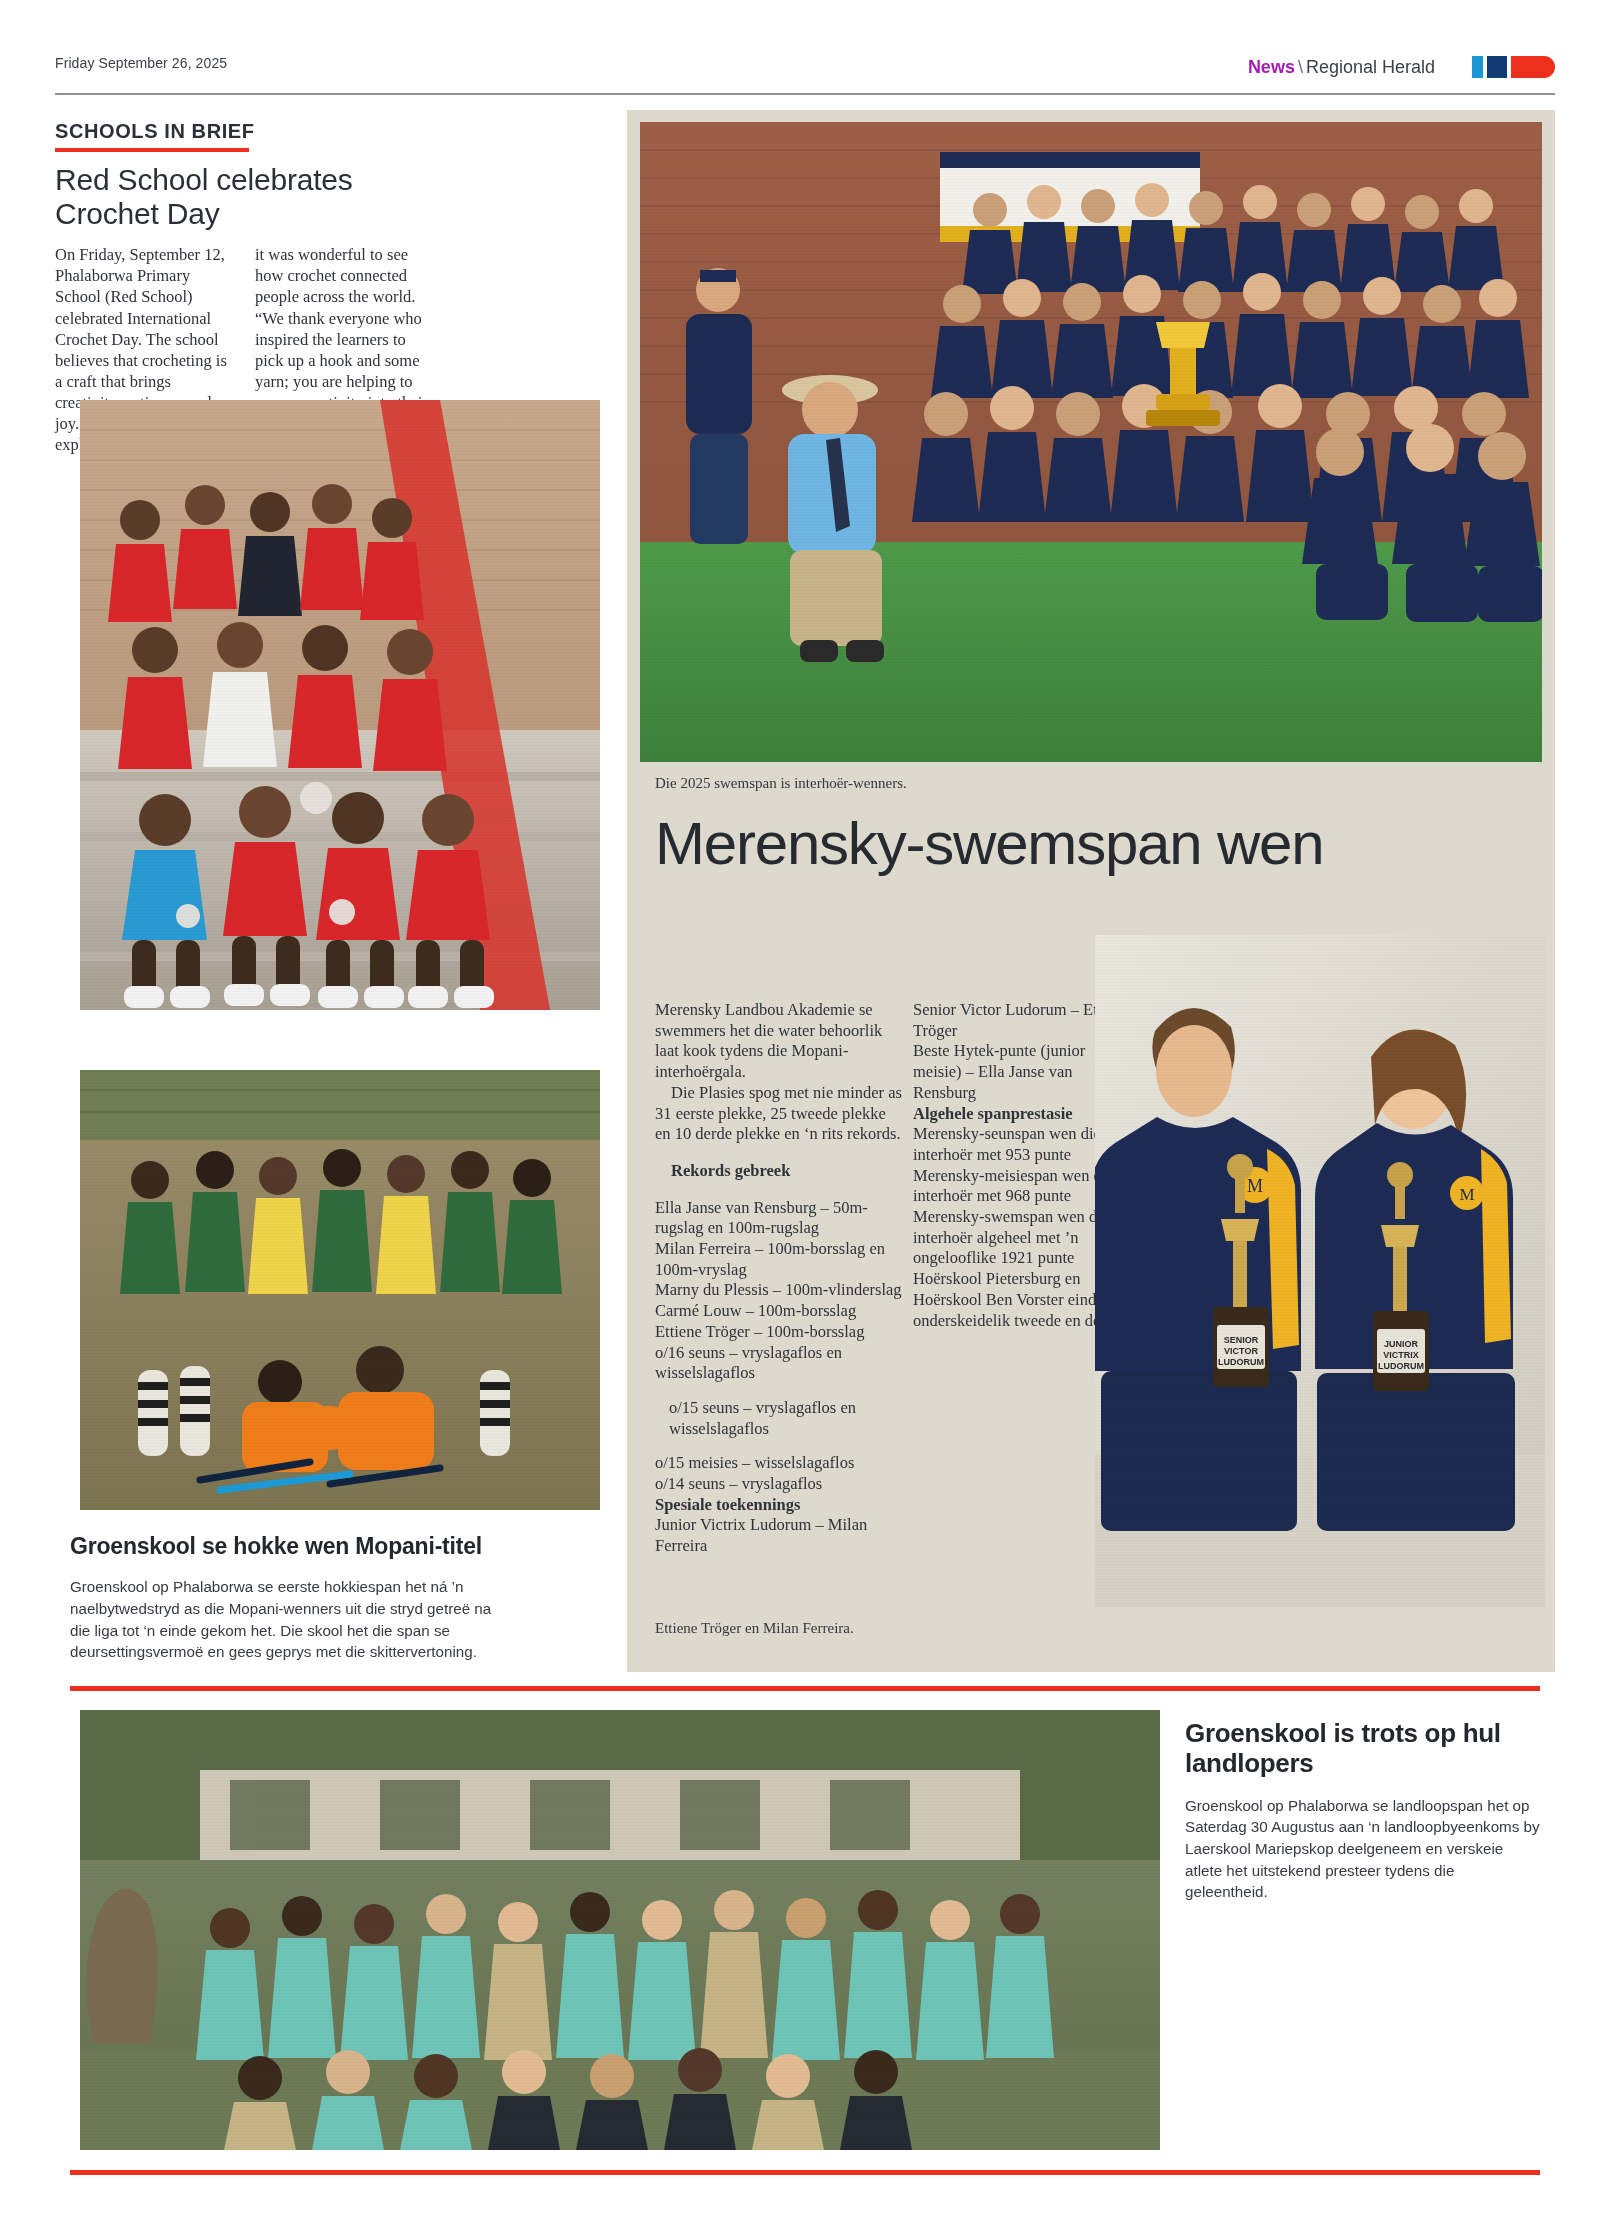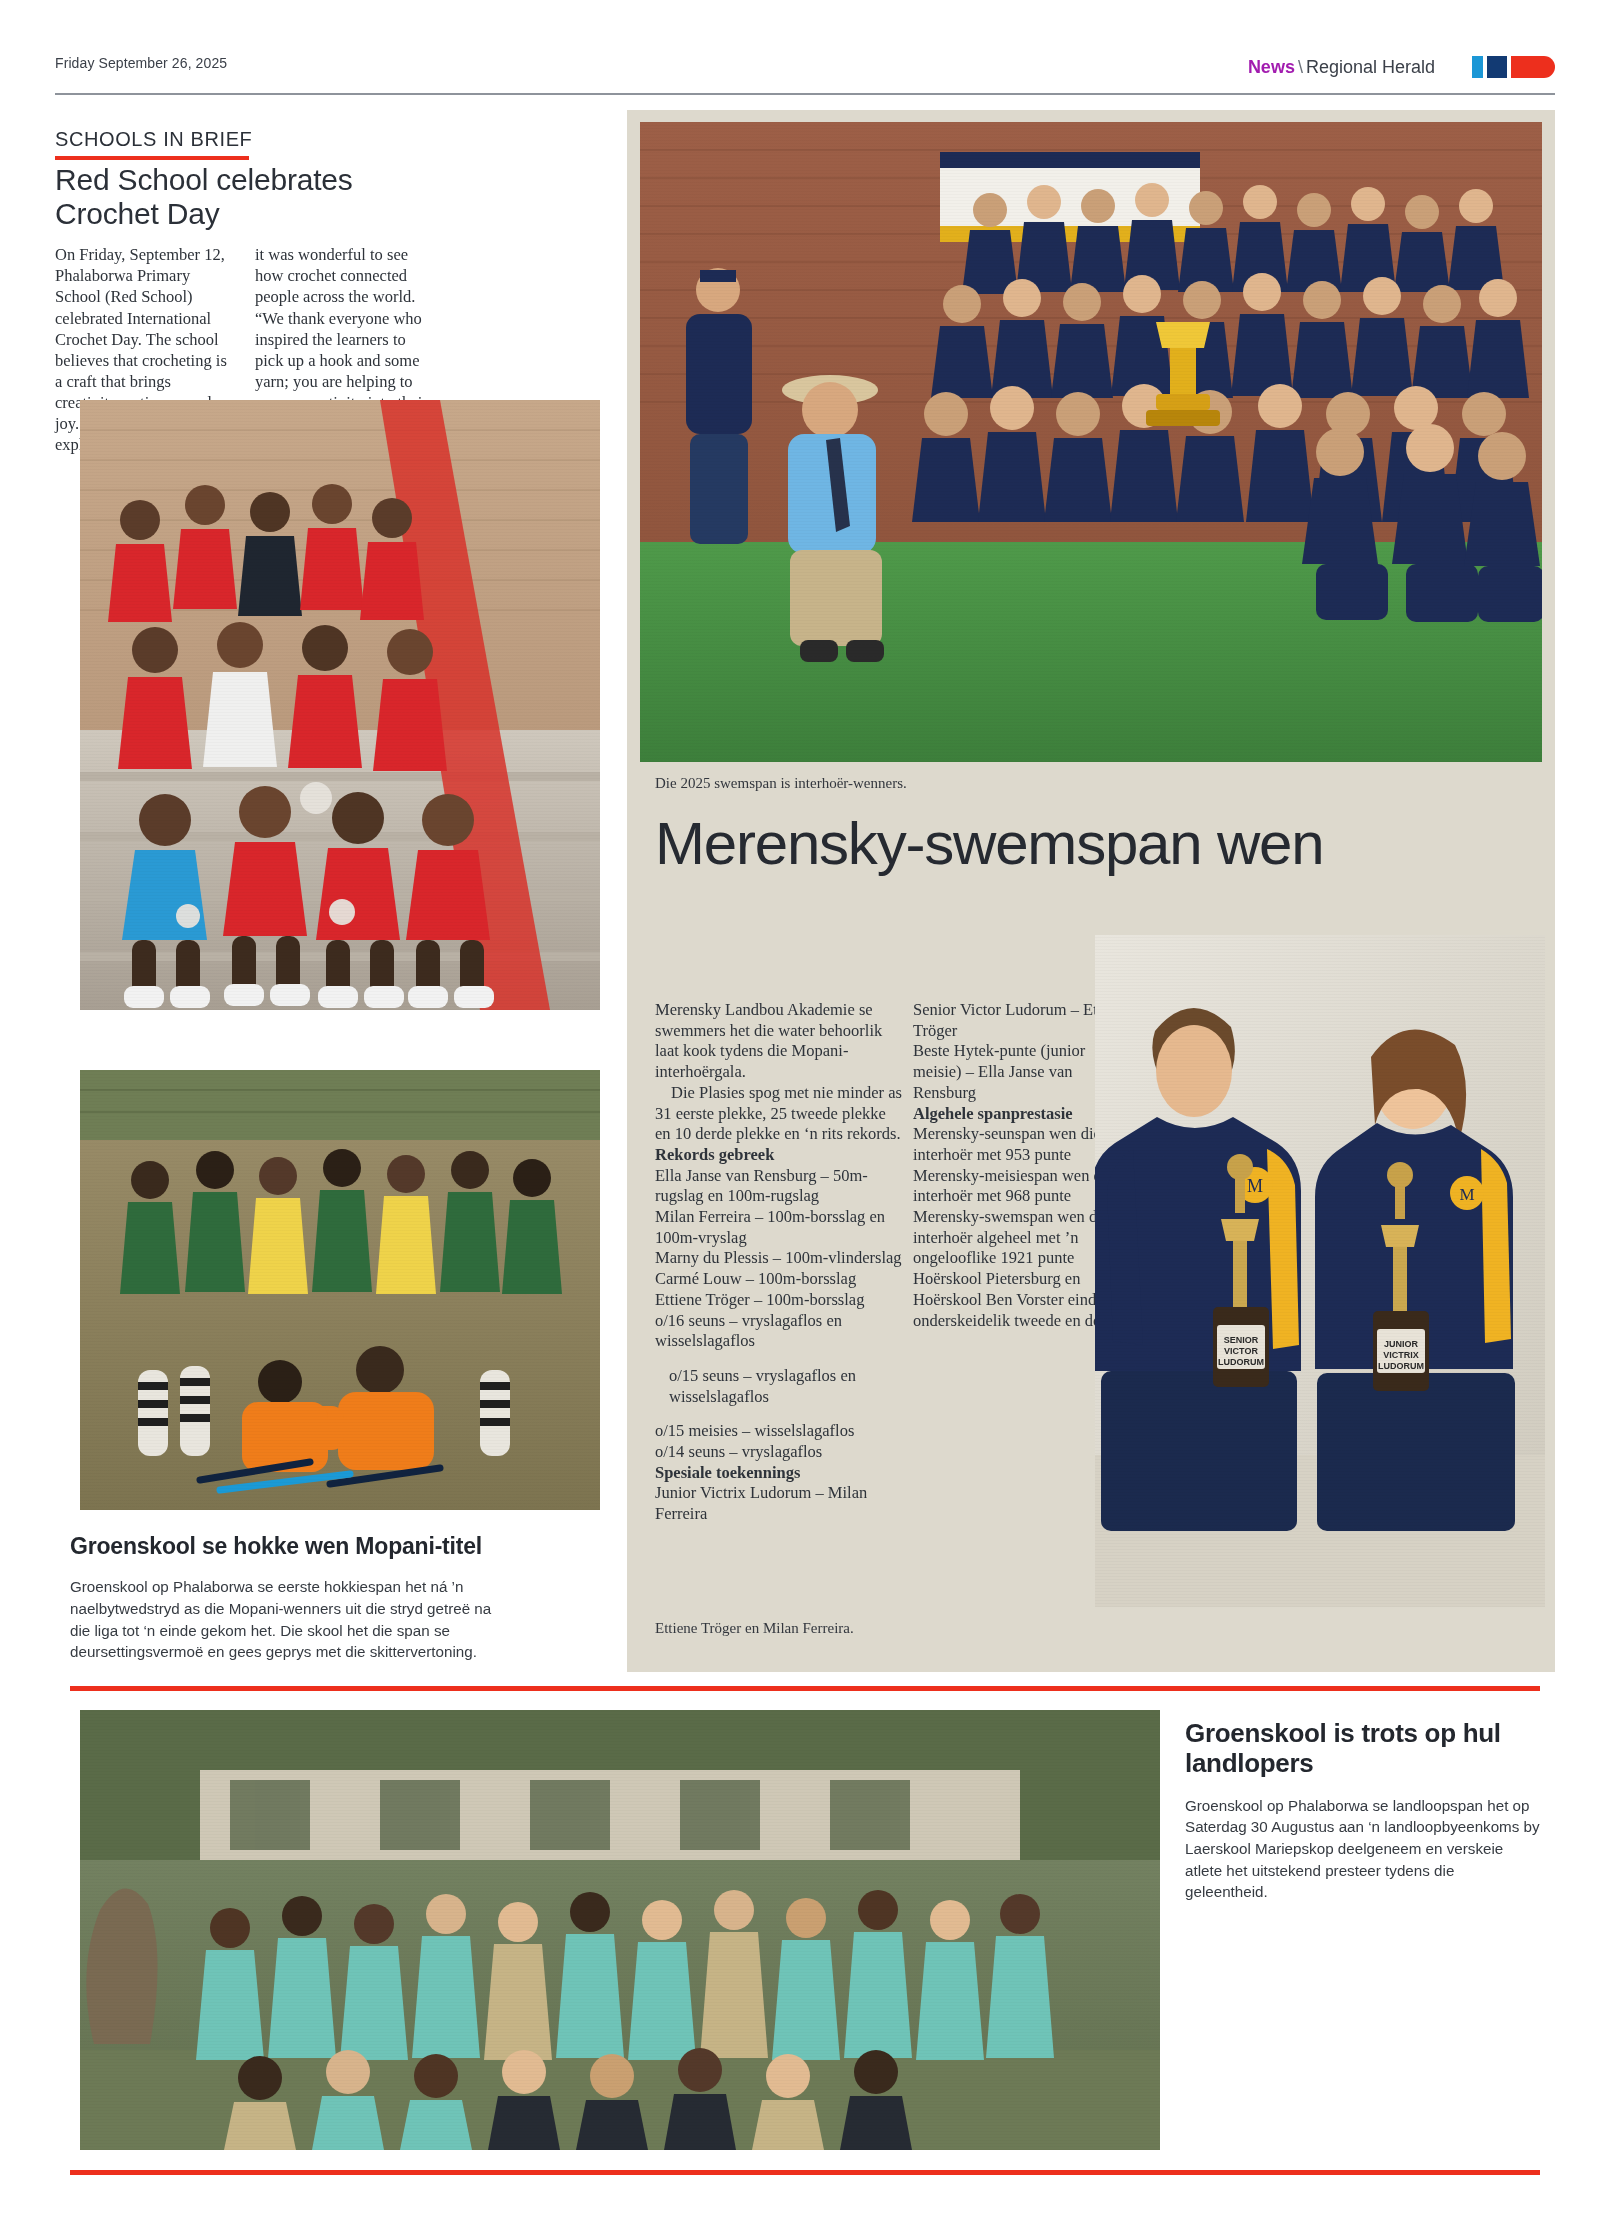--- a/index.html
+++ b/index.html
@@ -29,21 +29,21 @@
   .runhead .sect .slash { color:#6a7079; padding:0 3px; }
   .flagblocks { position:absolute; right:0; top:1px; display:flex; gap:4px; align-items:center; }
   .flagblocks span { display:block; height:22px; }
   .fb1 { width:11px; background:#1b97d6; }
   .fb2 { width:20px; background:#123a73; }
   .fb3 { width:44px; background:#ed2f1d; border-top-right-radius:11px; border-bottom-right-radius:11px; }
   .runrule { position:absolute; left:55px; right:55px; top:93px; height:2px; background:#8e939b; }
 
   
   .kicker { position:absolute; left:55px; top:120px; }
-  .kicker .txt { font-size:20px; font-weight:normal; letter-spacing:0.6px; color:#2b3038;margin-top:8px; }
+  .kicker .txt { font-size:20px; font-weight:bold; letter-spacing:0.6px; color:#2b3038; }
   .kicker .rule { margin-top:5px; height:4px; background:#ed2f1d; width:194px; }
 
   
   .leftcol { position:absolute; left:55px; top:163px; width:378px; }
   .hl-serifless {
     font-size:30px; font-weight:400; color:#2b3038; letter-spacing:-0.2px;
     line-height:1.12; margin:0 0 14px 0;
     font-family:"Liberation Sans", sans-serif;
   }
   .twocol { column-count:2; column-gap:22px;
@@ -530,21 +530,21 @@
   </div>
   <div class="cap" style="position:absolute; left:655px; top:775px;">Die 2025 swemspan is interhoër-wenners.</div>
 
   <div class="merensky-hl">
     <div>Merensky-swemspan wen</div>
   </div>
 
   <div class="mcol mc1" id="mc1">
       <p style="margin: 0px;">Merensky Landbou Akademie se swemmers het die water behoorlik laat kook tydens die Mopani-interhoërgala.</p>
       <p style="margin: 0px; text-indent: 16px;">Die Plasies spog met nie minder as 31 eerste plekke, 25 tweede plekke en 10 derde plekke en ‘n rits rekords.</p>
-      <p style="margin: 0px; font-weight: bold;">Rekords gebreek</p>
+      <p style="margin: 16px; font-weight: bold;">Rekords gebreek</p>
       <p style="margin: 0px;">Ella Janse van Rensburg – 50m-rugslag en 100m-rugslag</p>
       <p style="margin: 0px;">Milan Ferreira – 100m-borsslag en 100m-vryslag</p>
       <p style="margin: 0px;">Marny du Plessis – 100m-vlinderslag</p>
       <p style="margin: 0px;">Carmé Louw – 100m-borsslag</p>
       <p style="margin: 0px;">Ettiene Tröger – 100m-borsslag</p>
       <p style="margin: 0px;">o/16 seuns – vryslagaflos en wisselslagaflos</p>
       <p style="margin: 14px;">o/15 seuns – vryslagaflos en wisselslagaflos</p>
       <p style="margin: 0px;">o/15 meisies – wisselslagaflos</p>
       <p style="margin: 0px;">o/14 seuns – vryslagaflos</p>
       <p style="margin: 0px; font-weight: bold;">Spesiale toekennings</p>

